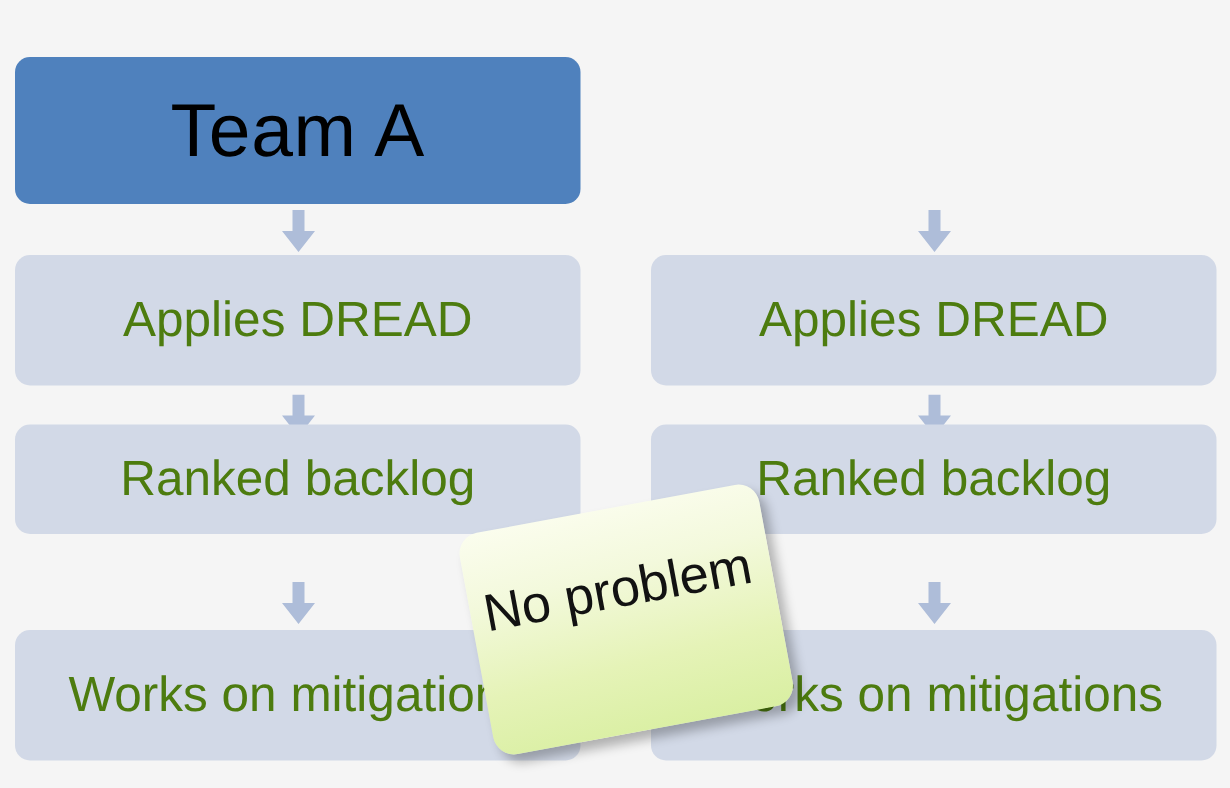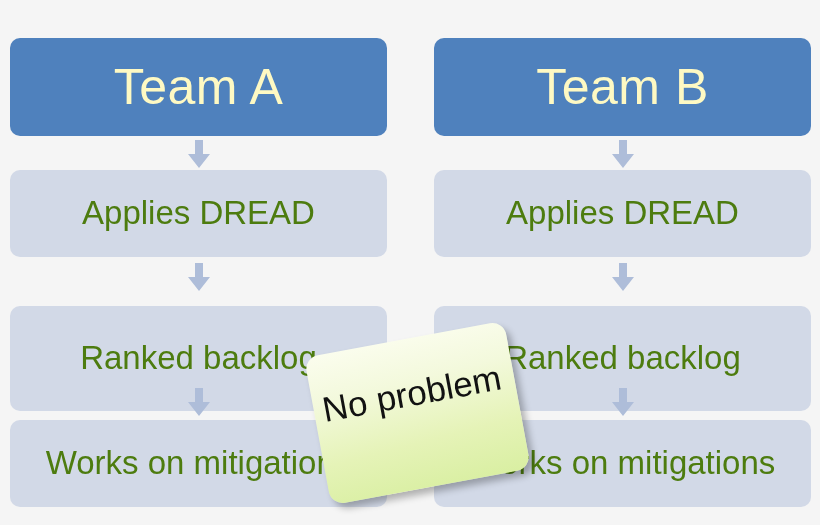--- a/index.html
+++ b/index.html
@@ -43,34 +43,34 @@
     justify-content: center;
     text-align: center;
     line-height: 1.05;
     white-space: nowrap;
   }
 
   .node.header {
     top: 38px;
     height: 98px;
     background: #4f81bd;
-    color: #fef9c3;
+    color: #000000;
     font-size: 50px;
     font-weight: 400;
     letter-spacing: 0.5px;
   }
 
   .node.step {
     background: #d2d9e7;
     color: #4d7c0f;
     font-size: 33px;
     font-weight: 400;
   }
   .node.step-1 { top: 170px; height: 87px; }
-  .node.step-2 { top: 306px; height: 105px; }
+  .node.step-2 { top: 283px; height: 73px; }
   .node.step-3 { top: 420px; height: 87px; }
 
   
   .arrow {
     position: absolute;
     left: 50%;
     transform: translateX(-50%);
     width: 22px;
     height: 28px;
   }
@@ -131,21 +131,20 @@
       <svg viewBox="0 0 22 28" xmlns="http://www.w3.org/2000/svg" aria-hidden="true">
         <path d="M7 0 H15 V14 H22 L11 28 L0 14 H7 Z" fill="#aebdd9"></path>
       </svg>
     </div>
 
     <div class="node step step-3">Works on mitigations</div>
   </div>
 
   <div class="column right">
 
-    <div class="node header">Team B</div>
 
     <div class="arrow arrow-1">
       <svg viewBox="0 0 22 28" xmlns="http://www.w3.org/2000/svg" aria-hidden="true">
         <path d="M7 0 H15 V14 H22 L11 28 L0 14 H7 Z" fill="#aebdd9"></path>
       </svg>
     </div>
 
     <div class="node step step-1">Applies DREAD</div>
 
     <div class="arrow arrow-2">

